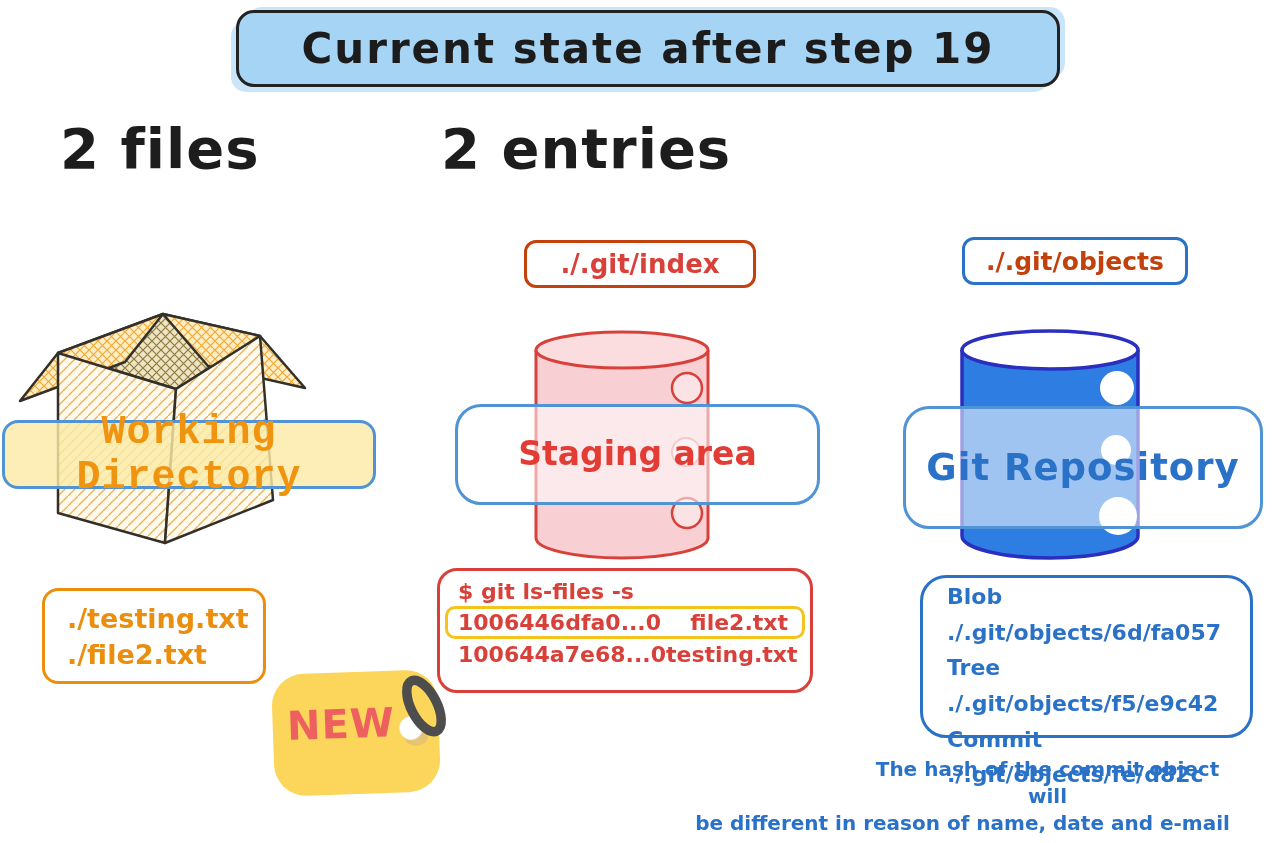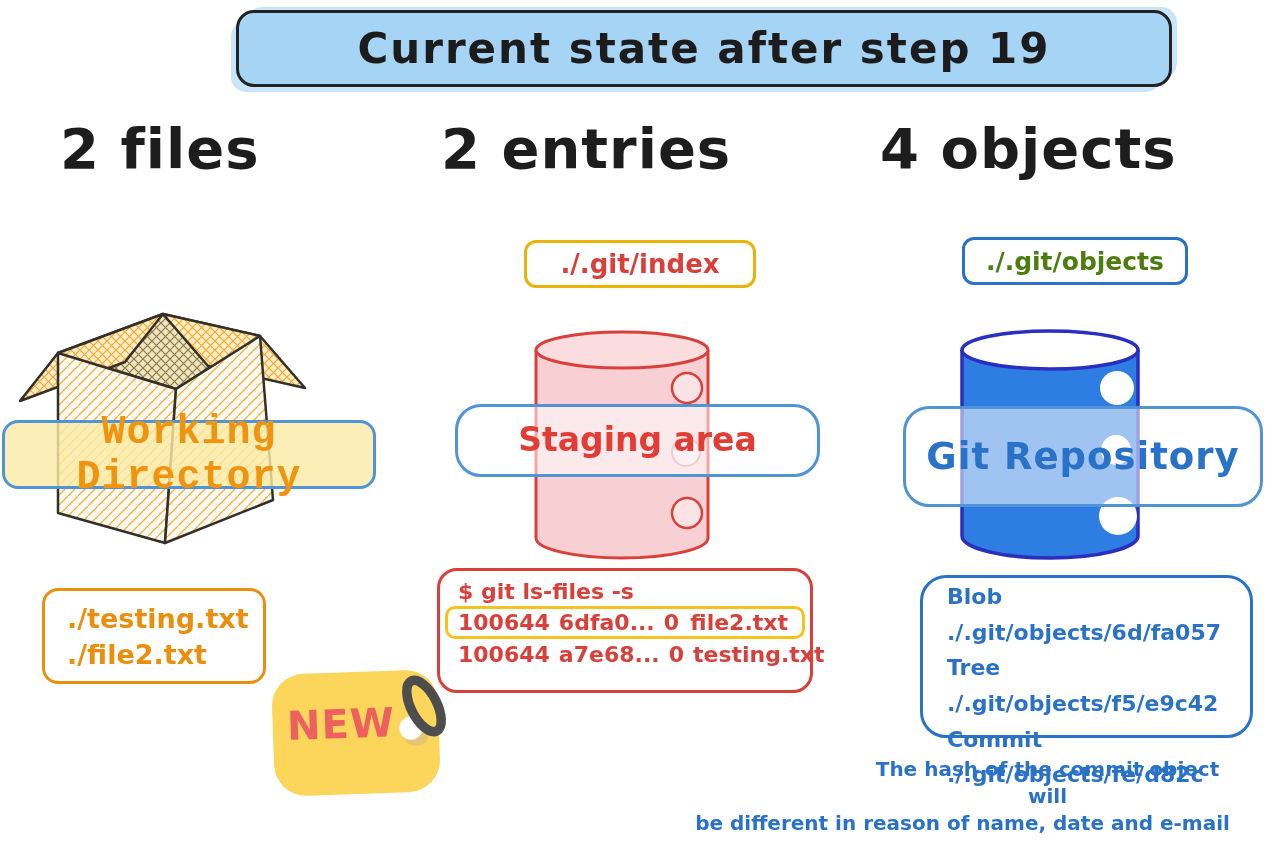--- a/index.html
+++ b/index.html
@@ -3,68 +3,68 @@
 <meta charset="utf-8">
 <style>
   html,body{margin:0;padding:0;background:#fff;}
   *{box-sizing:border-box;}
   .canvas{
     position:relative;width:1273px;height:843px;background:#ffffff;overflow:hidden;
     font-family:"DejaVu Sans","Liberation Sans",sans-serif;color:#1d1d1d;
   }
   
   .title-box{
-    position:absolute;left:236px;top:10px;width:936px;height:77px;
+    position:absolute;left:236px;top:10px;width:824px;height:77px;
     background:#a6d4f5;border:3.5px solid #222;border-radius:18px;
     display:flex;align-items:center;justify-content:center;
     box-shadow:-8px 8px 0 -3px #c9e5fa, 8px -6px 0 -3px #c9e5fa;
   }
   .title-box span{font-size:42px;font-weight:600;letter-spacing:2px;color:#1c1c1c;}
   
   .count{position:absolute;top:116px;font-size:56px;font-weight:700;color:#1d1d1d;text-align:left;letter-spacing:1px;}
   .count.files{left:60px;width:270px;}
   .count.entries{left:441px;width:370px;}
   .count.objects{left:880px;width:380px;}
   
   .pathlabel{
     position:absolute;display:flex;align-items:center;justify-content:center;
     border-radius:12px;font-weight:600;background:#fff;
   }
-  .pathlabel.red{left:524px;top:240px;width:232px;height:48px;border:3px solid #eab308;color:#d9403a;font-size:26px;}
-  .pathlabel.blue{left:962px;top:237px;width:226px;height:48px;border:3px solid #2a72c8;color:#4d7c0f;font-size:25px;}
+  .pathlabel.red{left:524px;top:240px;width:232px;height:48px;border:3px solid #c2410c;color:#d9403a;font-size:26px;}
+  .pathlabel.blue{left:962px;top:237px;width:226px;height:48px;border:3px solid #2a72c8;color:#c2410c;font-size:25px;}
   
   .boxsvg{position:absolute;left:8px;top:296px;width:380px;height:270px;}
   .cylsvg{position:absolute;width:210px;height:242px;}
   .cylsvg.staging{left:524px;top:326px;}
   .cylsvg.repo{left:950px;top:328px;}
   
   .banner{
     position:absolute;border:3.5px solid #5094d6;border-radius:26px;
     display:flex;flex-direction:column;align-items:center;justify-content:center;
     text-align:center;z-index:4;
   }
   .banner.wd{left:2px;top:420px;width:374px;height:69px;background:rgba(251,234,166,0.82);border-radius:16px;}
   .banner.wd span{font-size:40px;font-weight:600;color:#f0930f;letter-spacing:1px;font-family:Liberation Mono, monospace;}
-  .banner.stage{left:455px;top:404px;width:365px;height:73px;background:rgba(255,255,255,0.55);}
+  .banner.stage{left:455px;top:404px;width:365px;height:101px;background:rgba(255,255,255,0.55);}
   .banner.stage div{font-size:33px;font-weight:600;color:#e23c34;line-height:1.3;}
-  .banner.repo{left:903px;top:406px;width:360px;height:101px;background:rgba(255,255,255,0.55);}
+  .banner.repo{left:903px;top:406px;width:360px;height:123px;background:rgba(255,255,255,0.55);}
   .banner.repo span{font-size:37px;font-weight:600;color:#2a72c8;letter-spacing:1px;}
   
   .filesbox{
     position:absolute;left:42px;top:588px;width:224px;height:96px;
     border:3.5px solid #ec8e0d;border-radius:16px;color:#ec8e0d;
     font-size:27px;font-weight:600;padding:10px 4px 0 22px;line-height:1.33;background:#fff;
   }
   
   .terminalbox{
     position:absolute;left:437px;top:568px;width:376px;height:125px;
     border:3.5px solid #d9403a;border-radius:20px;color:#d9403a;background:#fff;z-index:3;
   }
   .terminalbox .cmd{margin:8px 0 2px 18px;font-size:22px;font-weight:600;}
-  .trow{display:flex;align-items:center;gap:9px;font-size:22px;font-weight:600;margin:2px 5px 0 5px;padding:1px 13px;}
+  .trow{display:flex;align-items:center;font-size:22px;font-weight:600;margin:2px 5px 0 5px;padding:1px 13px;}
   .trow.highlight{border:3px solid #f2c41d;border-radius:10px;padding:1px 10px;}
   .trow .fname{margin-left:auto;padding-right:4px;}
   
   .objectsbox{
     position:absolute;left:920px;top:575px;width:333px;height:163px;
     border:3.5px solid #2a72c8;border-radius:26px;color:#2a72c8;background:#fff;
     font-size:22px;font-weight:600;padding:1px 0 0 24px;line-height:1.62;
   }
   
   .footnote{position:absolute;left:690px;top:756px;width:545px;color:#2a72c8;font-size:20px;font-weight:600;line-height:1.35;}
@@ -82,21 +82,20 @@
 <body>
 
 <div class="canvas">
 
   <div class="title-box">
     <span>Current state after step 19</span>
   </div>
 
   <div class="count files">2 files</div>
   <div class="count entries">2 entries</div>
-  <div class="count objects">4 objects</div>
 
   <div class="pathlabel red">./.git/index</div>
   <div class="pathlabel blue">./.git/objects</div>
 
   <svg class="boxsvg" viewBox="0 0 380 270">
     <defs>
       <pattern id="chOlive" width="9" height="9" patternUnits="userSpaceOnUse">
         <rect width="9" height="9" fill="#efe4c2"></rect>
         <path d="M0,0 L9,9 M9,0 L0,9" stroke="#8d7b42" stroke-width="1.2"></path>
       </pattern>

